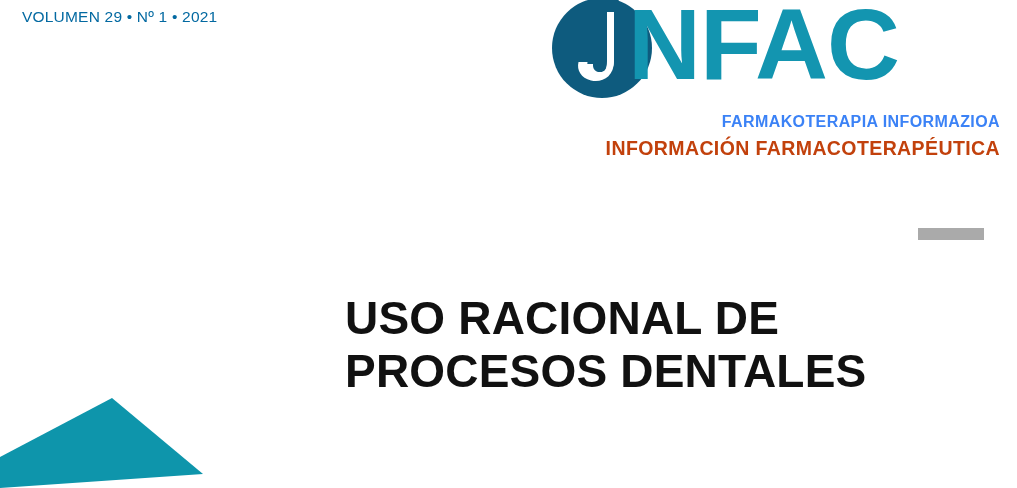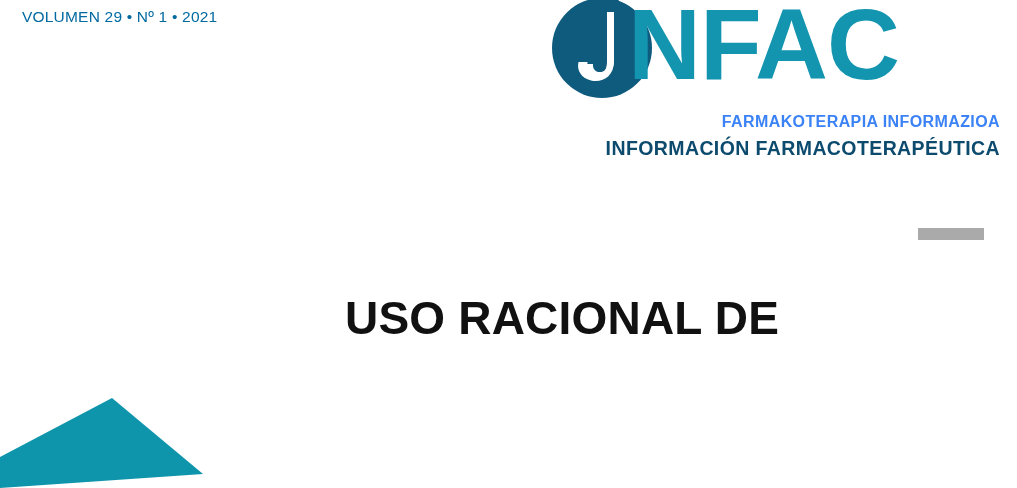--- a/index.html
+++ b/index.html
@@ -73,21 +73,21 @@
   }
   .logo-sub2 {
     position:absolute;
     left:0px;
     top:155px;
     width:460px;
     text-align:right;
     font-size:19.5px;
     font-weight:700;
     letter-spacing:0.4px;
-    color:#0c4a6e;
+    color:#c2410c;
     white-space:nowrap;
   }
 
   
   .gray-rule {
     position:absolute;
     left:918px;
     top:228px;
     width:66px;
     height:12px;
@@ -150,20 +150,21 @@
 
     <div class="logo-sub1">FARMAKOTERAPIA INFORMAZIOA</div>
 
     <div class="logo-sub2">INFORMACIÓN FARMACOTERAPÉUTICA</div>
   </div>
 
   <div class="gray-rule"></div>
 
   <div class="title-block">
     <span class="title-line">USO RACIONAL DE</span>
+    <span class="title-line">PROCESOS DENTALES</span>
   </div>
 
   <div class="teal-shape">
     <svg viewBox="0 0 215 98" xmlns="http://www.w3.org/2000/svg">
       <polygon points="112,8 203,84 0,98 0,67" fill="#0e95ab"></polygon>
     </svg>
   </div>
 
 </div>
 

